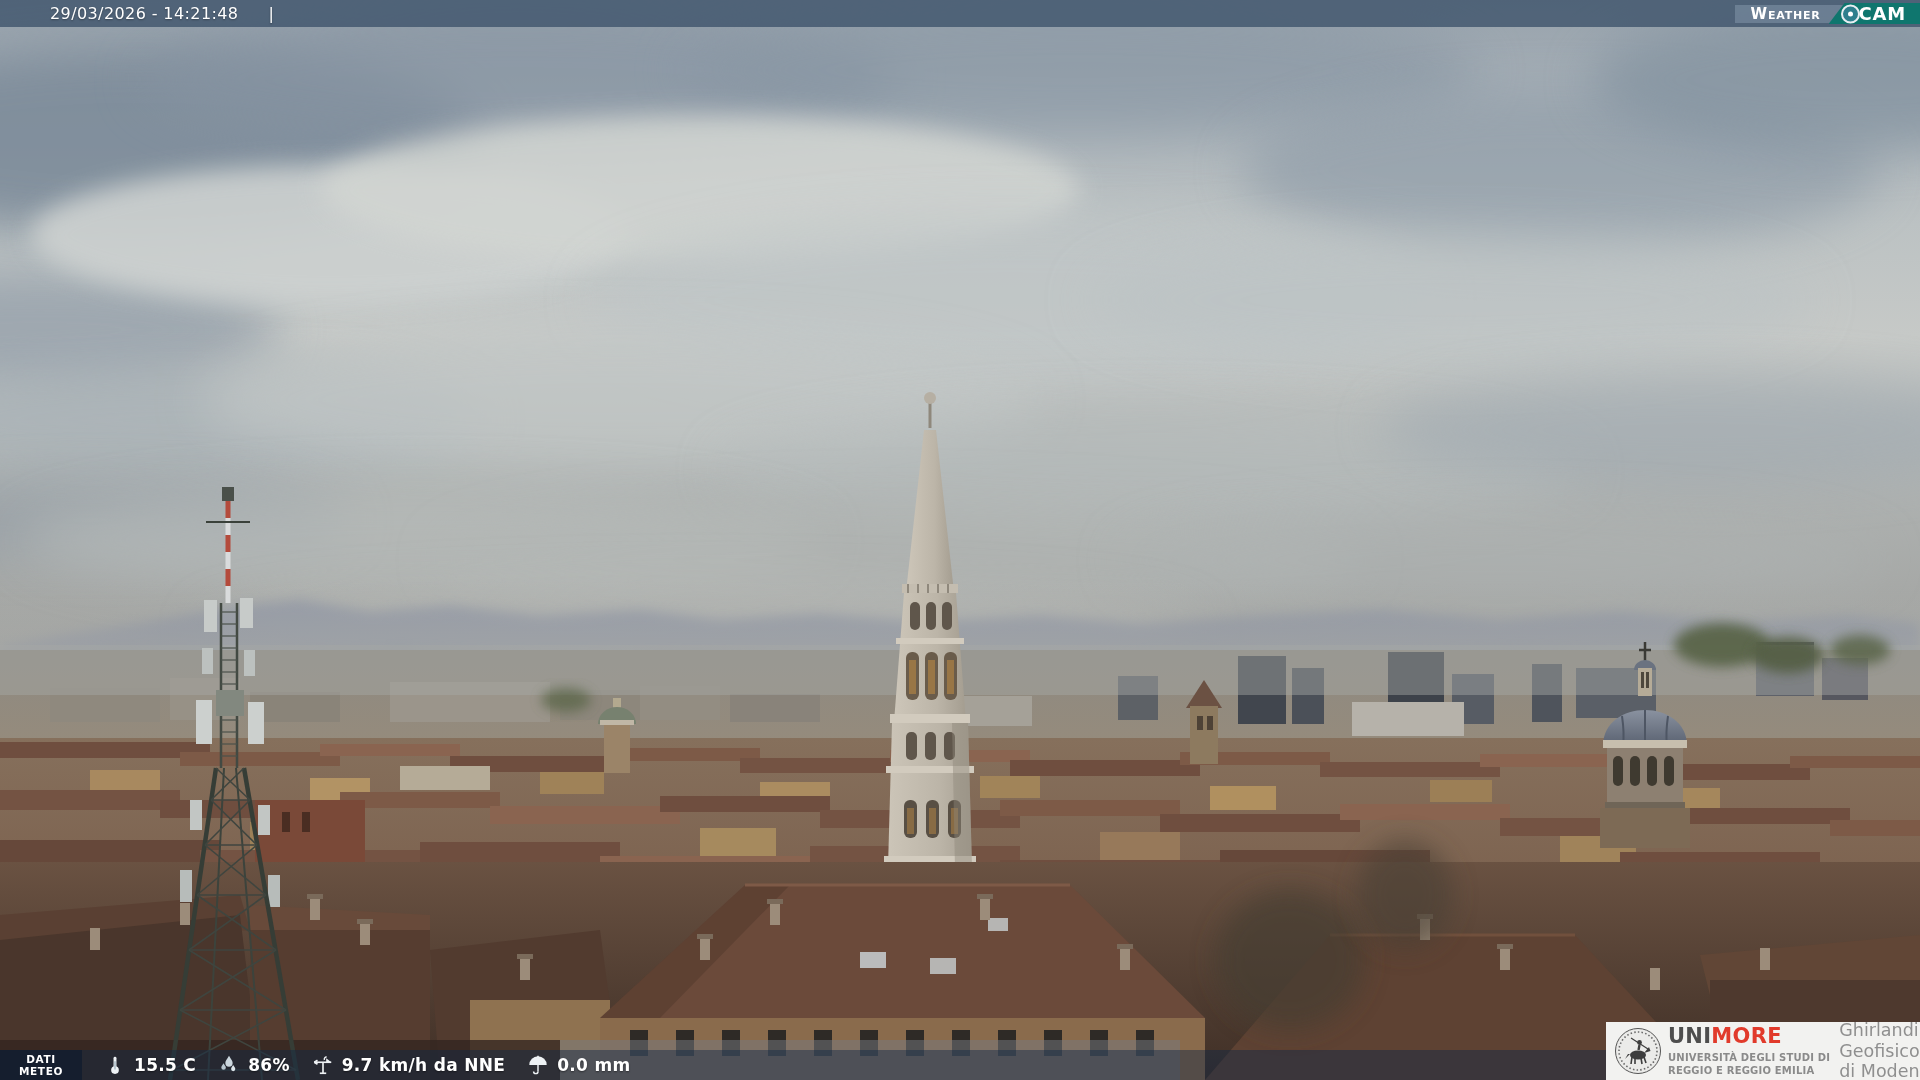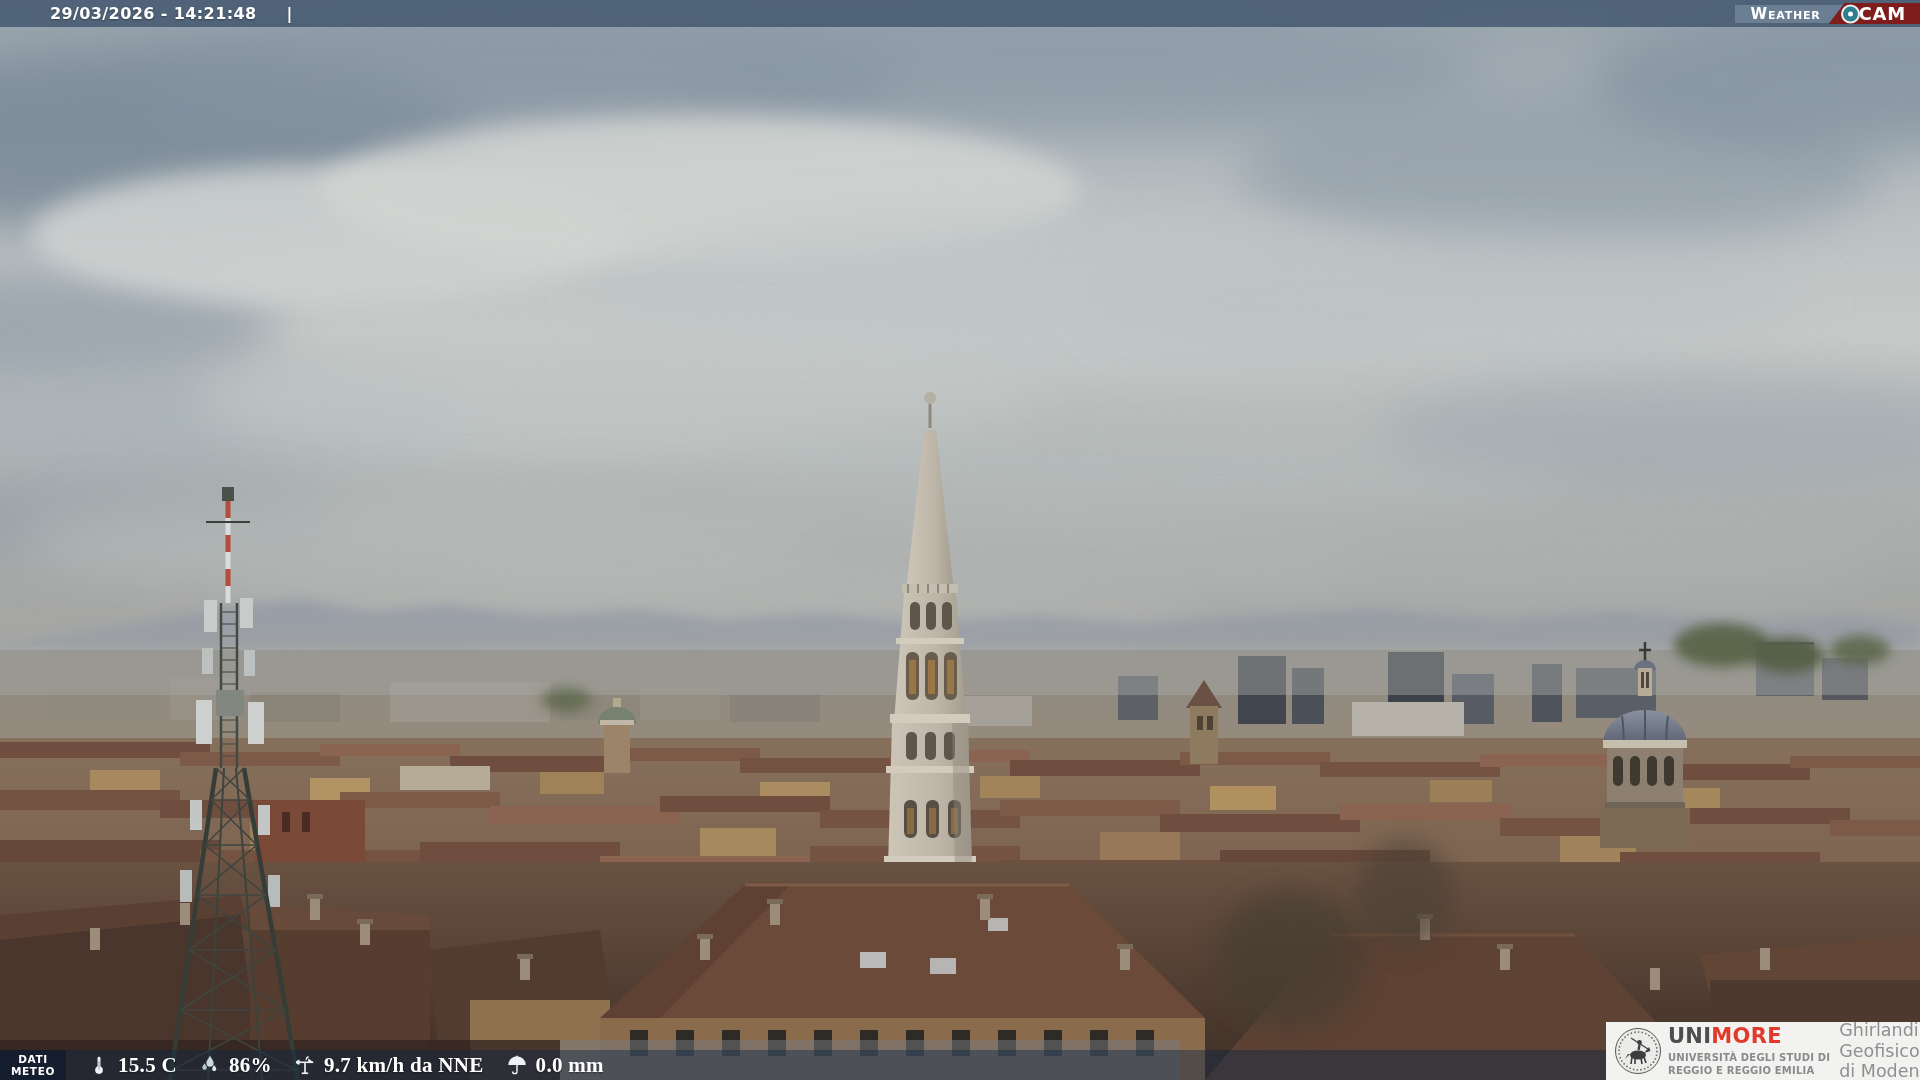--- a/index.html
+++ b/index.html
@@ -2,50 +2,50 @@
 <html><head>
 <meta charset="utf-8">
 <style>
   html,body{margin:0;padding:0;background:#000;font-family:"DejaVu Sans",sans-serif;}
   .stage{position:relative;width:1920px;height:1080px;overflow:hidden;background:#9aa3ab;}
   svg.scene{position:absolute;inset:0;width:100%;height:100%;display:block;}
 
   
   .topbar{position:absolute;top:0;left:0;right:0;height:27px;
     background:rgba(62,84,108,.80);display:flex;align-items:center;
-    color:#fff;font-weight:bold;font-size:16px;letter-spacing:.4px;
+    color:#fff;font-weight:normal;font-size:16px;letter-spacing:.4px;
     text-shadow:0 1px 2px rgba(0,0,0,.35);z-index:10;}
   .topbar .ts{margin-left:50px;white-space:nowrap;}
   .topbar .sep{margin:0 30px;}
   .topbar .ttl{white-space:nowrap;}
 
   
   .wcam{position:absolute;top:0;right:0;height:27px;display:flex;align-items:center;z-index:11;}
   .wcam .wx{display:flex;align-items:center;background:rgba(150,170,188,.40);
     padding:0 30px 0 16px;color:#fff;font-variant:small-caps;
     font-size:15px;font-weight:600;letter-spacing:.8px;}
-  .wcam .cam{display:flex;align-items:center;background:#7f1d1d;
+  .wcam .cam{display:flex;align-items:center;background:#0f766e;
     clip-path:polygon(16px 0,100% 0,100% 100%,0 100%);
     margin-left:-22px;padding:0 14px 0 30px;color:#fff;
     font-size:18px;font-weight:bold;letter-spacing:.8px;}
   .wcam .lens{position:absolute;top:50%;right:60px;transform:translateY(-50%);
     width:15px;height:15px;border-radius:50%;background:#2e7f8d;
     border:2px solid #e8eef2;display:flex;z-index:12;}
   .wcam .lens-dot{width:5px;height:5px;border-radius:50%;background:#fff;margin:auto;}
 
   
   .bottombar{position:absolute;left:0;right:0;bottom:0;height:30px;
     background:rgba(18,40,68,.45);display:flex;align-items:center;
     color:#fff;z-index:10;}
-  .dati{width:66px;height:100%;background:rgba(8,22,44,.55);
+  .dati{width:82px;height:100%;background:rgba(8,22,44,.55);
     display:flex;flex-direction:column;justify-content:center;align-items:center;
     font-size:10.5px;font-weight:bold;line-height:1.15;letter-spacing:.6px;flex:none;}
   .mitem{display:flex;align-items:center;gap:8px;margin-left:22px;
-    font-size:21px;font-weight:bold;letter-spacing:.3px;white-space:nowrap;
-    text-shadow:0 1px 2px rgba(0,0,0,.45);font-family:Liberation Serif, serif;}
+    font-size:17px;font-weight:bold;letter-spacing:.3px;white-space:nowrap;
+    text-shadow:0 1px 2px rgba(0,0,0,.45);}
   .mitem:first-of-type{margin-left:14px;}
   .micon{width:22px;height:22px;flex:none;}
 
   
   .unibox{position:absolute;right:0;bottom:0;width:314px;height:58px;
     background:#f2f2f0;display:flex;align-items:center;z-index:11;
     padding-left:8px;box-sizing:border-box;}
   .seal{width:48px;height:48px;flex:none;}
   .brand{margin-left:6px;display:flex;flex-direction:column;flex:none;}
   .brand-row{font-size:21px;font-weight:bold;letter-spacing:.3px;line-height:1;}

